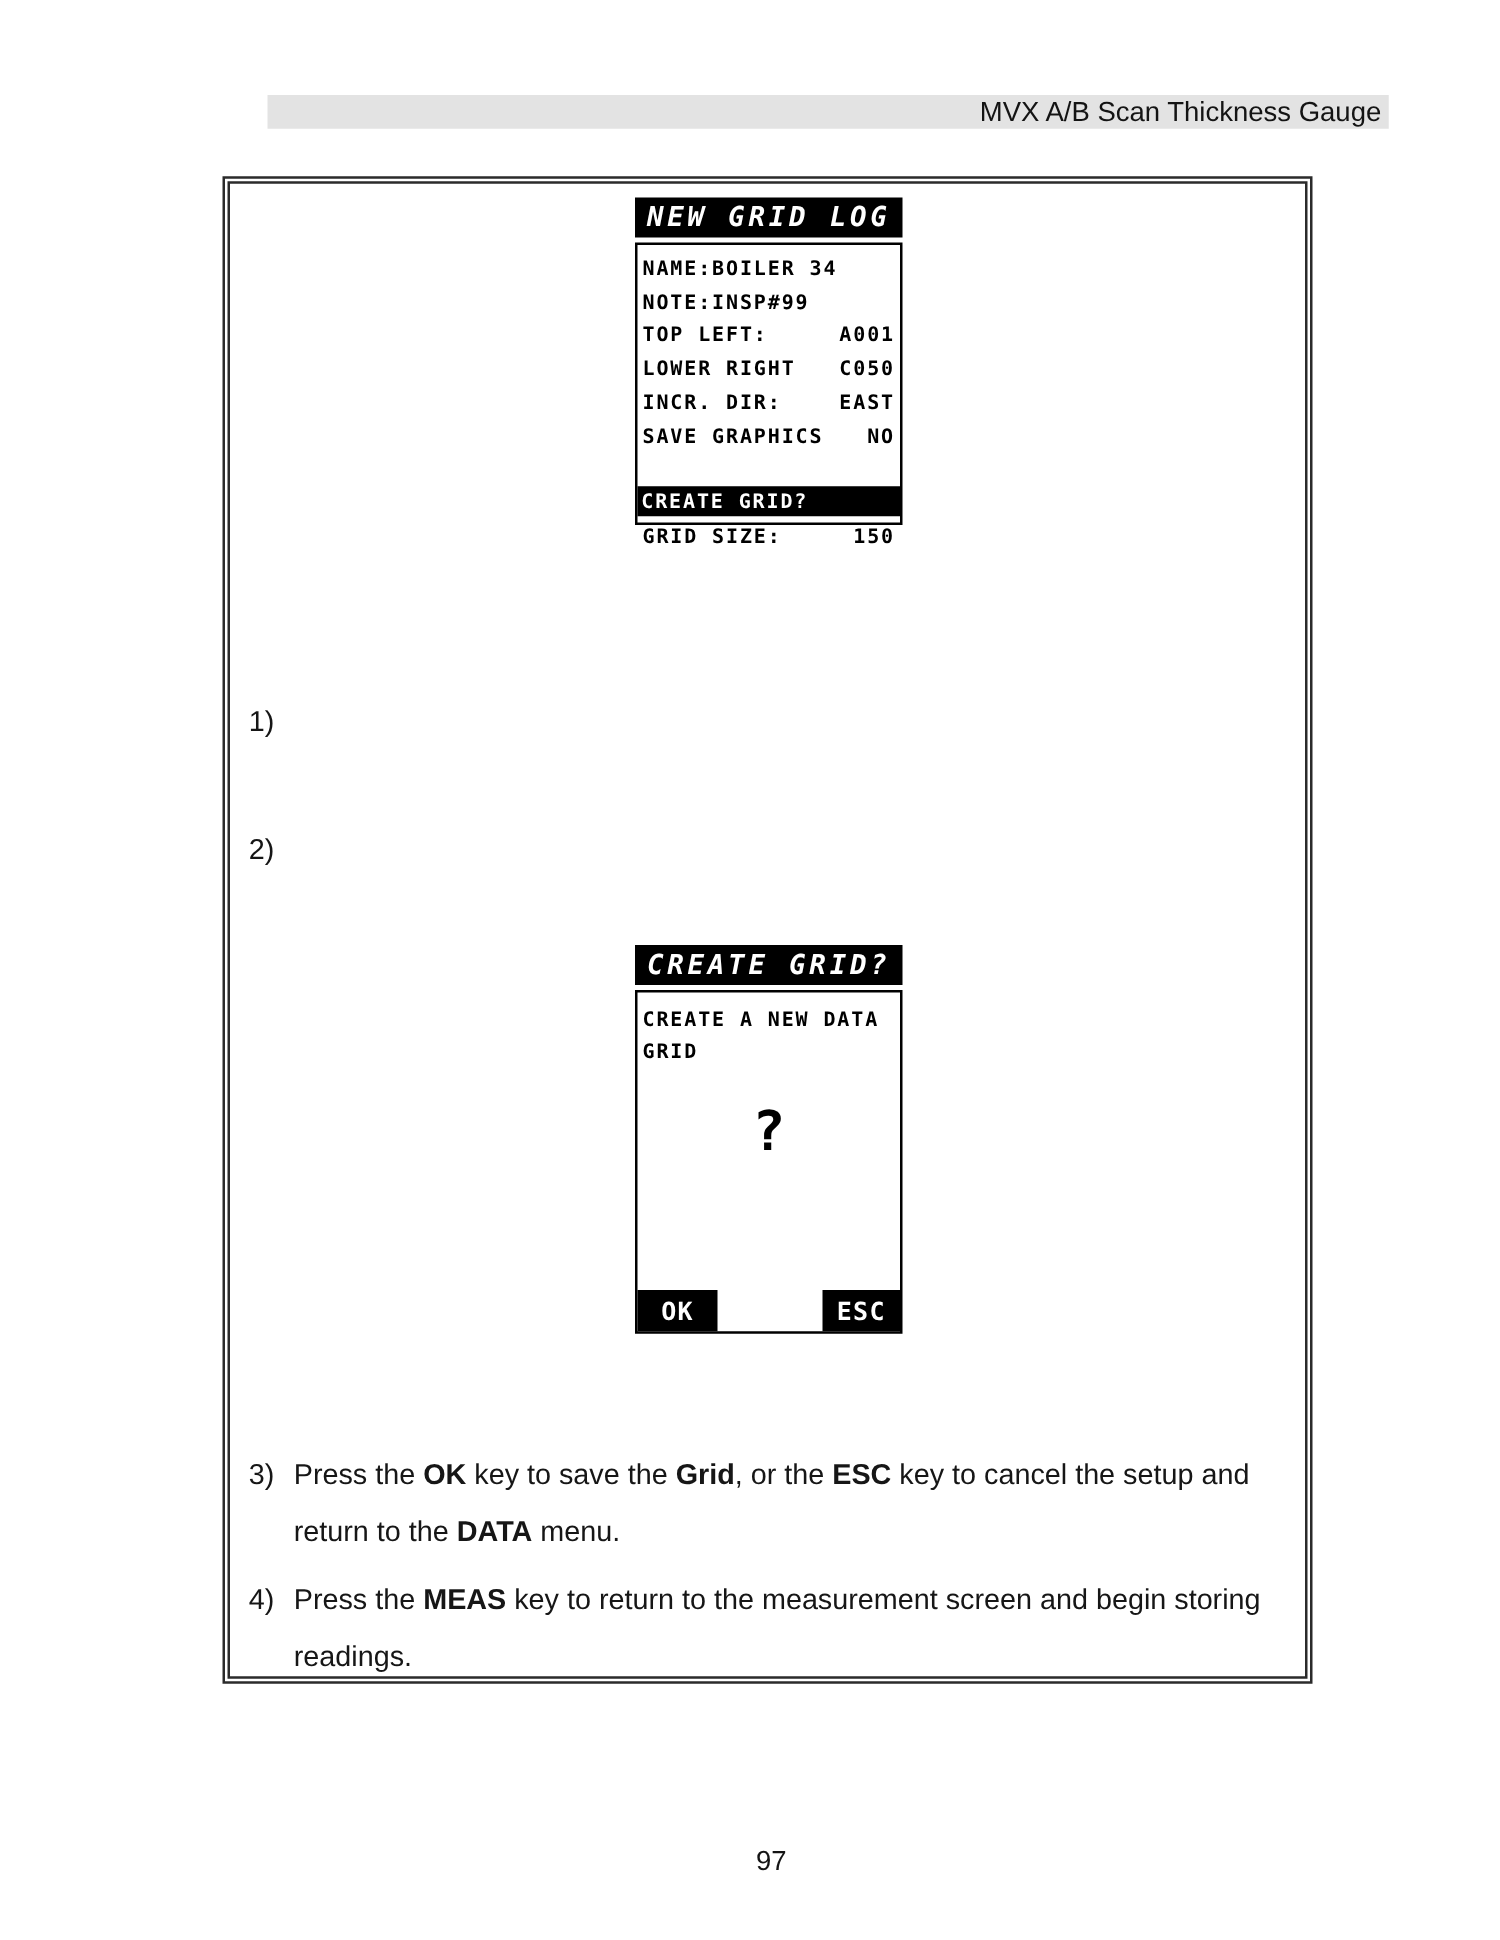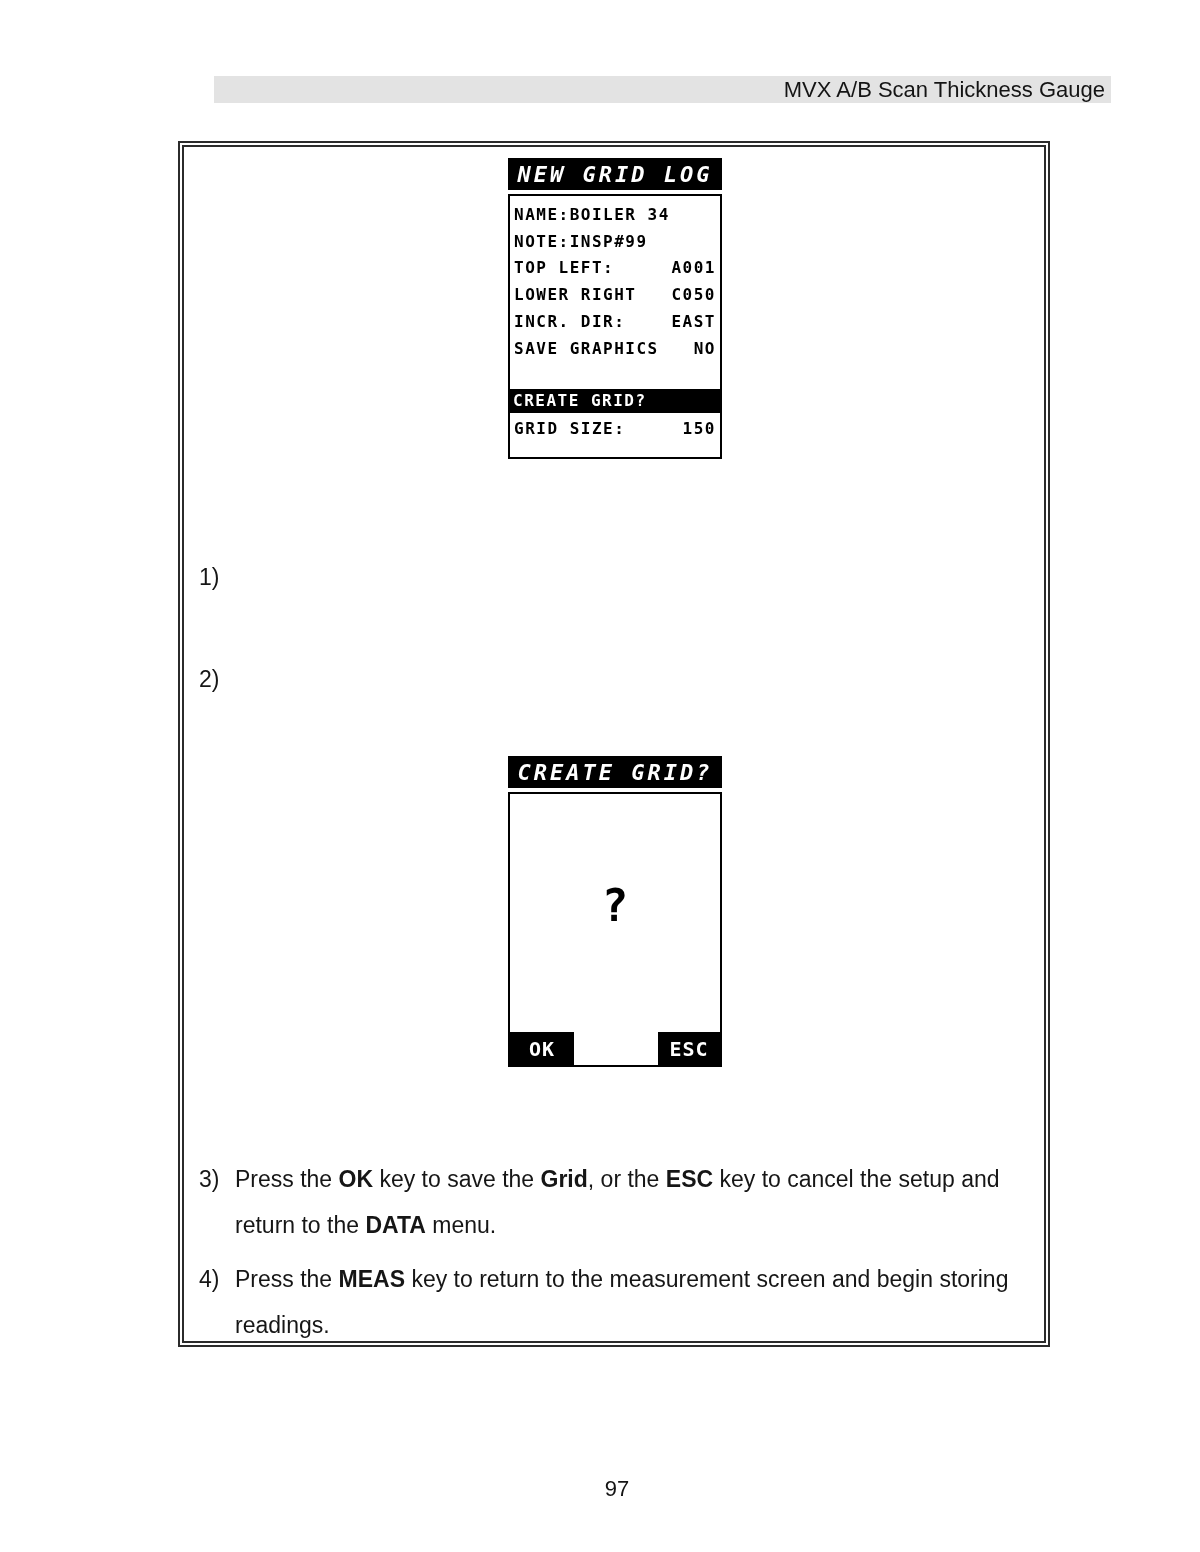--- a/index.html
+++ b/index.html
@@ -66,21 +66,21 @@
     margin-bottom: 4px;
     white-space: nowrap;
     font-style: italic;
   }
   .screen-body {
     position: relative;
     border: 2px solid #000;
     background: #fff;
     box-sizing: border-box;
   }
-  .screen1 .screen-body { height: 265px; padding-top: 5px; }
+  .screen1 .screen-body { height: 226px; padding-top: 5px; }
   .screen2 .screen-body { height: 275px; }
 
   .srow {
     height: 26.8px;
     display: flex;
     justify-content: space-between;
     align-items: center;
     padding: 0 4px;
     font-size: 16px;
     letter-spacing: 1.5px;
@@ -206,20 +206,24 @@
     <span class="inst-num">1)</span>
   </div>
 
   <div class="instruction" id="inst2">
     <span class="inst-num">2)</span>
   </div>
 
   <div class="screen screen2">
     <div class="screen-title">CREATE GRID?</div>
     <div class="screen-body">
+      <div class="msg">
+        <div>CREATE A NEW DATA</div>
+        <div>GRID</div>
+      </div>
       <div class="qmark">?</div>
       <div class="btn-ok">
         <span>OK</span>
       </div>
       <div class="btn-esc">
         <span>ESC</span>
       </div>
     </div>
   </div>
 

